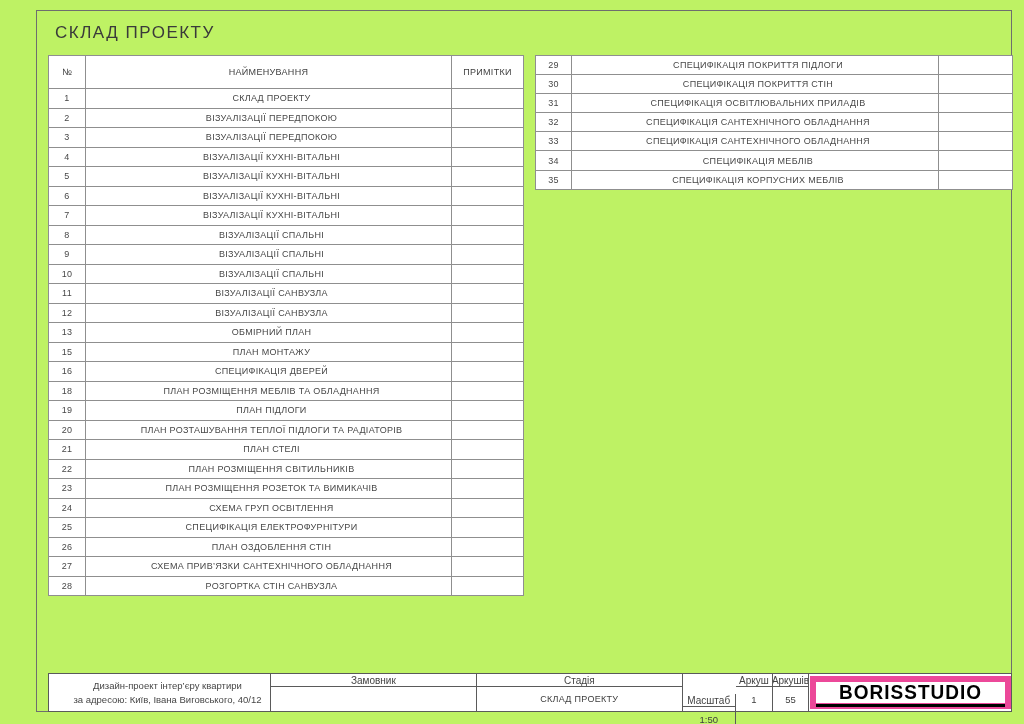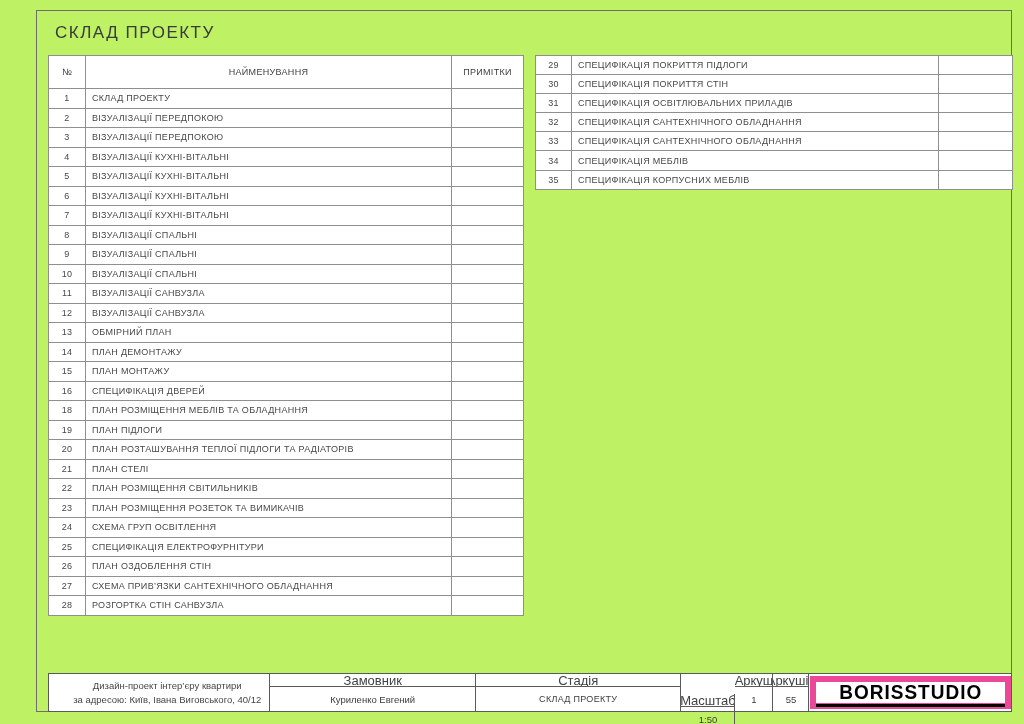--- a/index.html
+++ b/index.html
@@ -17,36 +17,36 @@
                       background:#fff; }
   table.left-table  { left:48px;  top:55px; width:475px; }
   table.right-table { left:535px; top:55px; width:477px; }
   .sheet-table th, .sheet-table td { border:1px solid #8f8f8f; font-weight:400;
         font-size:9px; letter-spacing:0.3px; color:#474747; overflow:hidden;
         white-space:nowrap; }
   .left-table thead tr { height:33px; }
   .left-table tbody tr { height:19.5px; }
   .right-table tbody tr { height:19.1px; }
   .cell-num   { text-align:center; }
-  .cell-name  { text-align:left; padding-left:6px; }
+  .cell-name  { text-align:center; padding-left:6px; }
   .cell-notes { text-align:center; }
   .left-table thead th { text-align:center; padding-left:0; color:#3f3f3f; }
 
   
   .title-block { position:absolute; left:48px; top:673px; width:964px; height:39px;
                  border:1px solid #5a5a5a; display:flex; background:#fff;padding-left:16px; }
   .tb-cell { position:relative; border-right:1px solid #5a5a5a; height:100%; }
   .tb-cell:last-child { border-right:none; }
   .tb-desc   { width:210px; display:flex; flex-direction:column; justify-content:center;
                text-align:center; font-size:9.5px; line-height:1.4; color:#464646; }
   .tb-split  { display:flex; flex-direction:column; }
   .tb-client { width:210px; } .tb-stage { width:210px; }
   .tb-scale  { width:54px;margin-top:20px; }  .tb-sheet { width:38px; } .tb-sheets { width:36px; }
   .tb-label  { height:13px; border-bottom:1px solid #5a5a5a; display:flex;
-               align-items:center; justify-content:center; font-size:13px; color:#424242;
+               align-items:center; justify-content:center; font-size:10px; color:#424242;
                white-space:nowrap; overflow:hidden; }
   .tb-value  { flex:1; display:flex; align-items:center; justify-content:center;
                font-size:9.5px; color:#3d3d3d; white-space:nowrap; }
   .tb-stage .tb-value { font-size:9px; letter-spacing:0.3px; }
 
   .tb-logo { width:206px; }
   .logo-box { position:absolute; left:1px; top:2px; right:0; bottom:2px;
               border:6px solid #ec4899; display:flex; flex-direction:column; background:#fff; }
   .logo-name { flex:1; display:flex; align-items:center; justify-content:center;
                font-size:19px; font-weight:700; letter-spacing:1px; color:#000;
@@ -150,25 +150,20 @@
           <td class="cell-name">ВІЗУАЛІЗАЦІЇ САНВУЗЛА</td>
           <td class="cell-notes"></td>
         </tr>
 
         <tr>
           <td class="cell-num">13</td>
           <td class="cell-name">ОБМІРНИЙ ПЛАН</td>
           <td class="cell-notes"></td>
         </tr>
 
-        <tr>
-          <td class="cell-num">14</td>
-          <td class="cell-name">ПЛАН ДЕМОНТАЖУ</td>
-          <td class="cell-notes"></td>
-        </tr>
 
         <tr>
           <td class="cell-num">15</td>
           <td class="cell-name">ПЛАН МОНТАЖУ</td>
           <td class="cell-notes"></td>
         </tr>
 
         <tr>
           <td class="cell-num">16</td>
           <td class="cell-name">СПЕЦИФІКАЦІЯ ДВЕРЕЙ</td>
@@ -298,21 +293,20 @@
 
   <div class="title-block">
 
     <div class="tb-cell tb-desc">
       <div>Дизайн-проект інтер’єру квартири</div>
       <div>за адресою: Київ, Івана Виговського, 40/12</div>
     </div>
 
     <div class="tb-cell tb-split tb-client">
       <div class="tb-label">Замовник</div>
-      <div class="tb-value">Куриленко Евгений</div>
     </div>
 
     <div class="tb-cell tb-split tb-stage">
       <div class="tb-label">Стадія</div>
       <div class="tb-value">СКЛАД ПРОЕКТУ</div>
     </div>
 
     <div class="tb-cell tb-split tb-scale">
       <div class="tb-label">Масштаб</div>
       <div class="tb-value">1:50</div>

